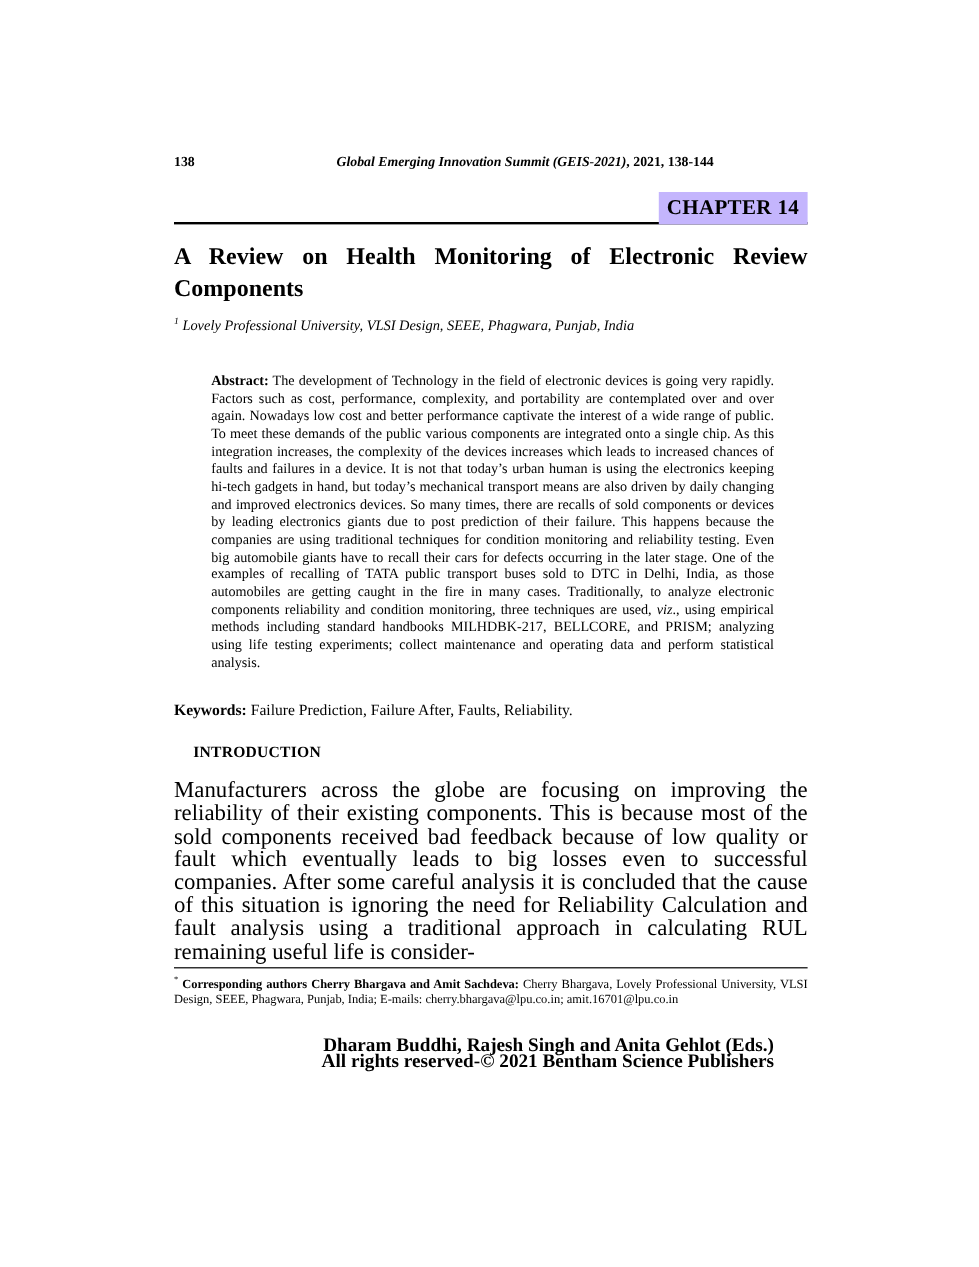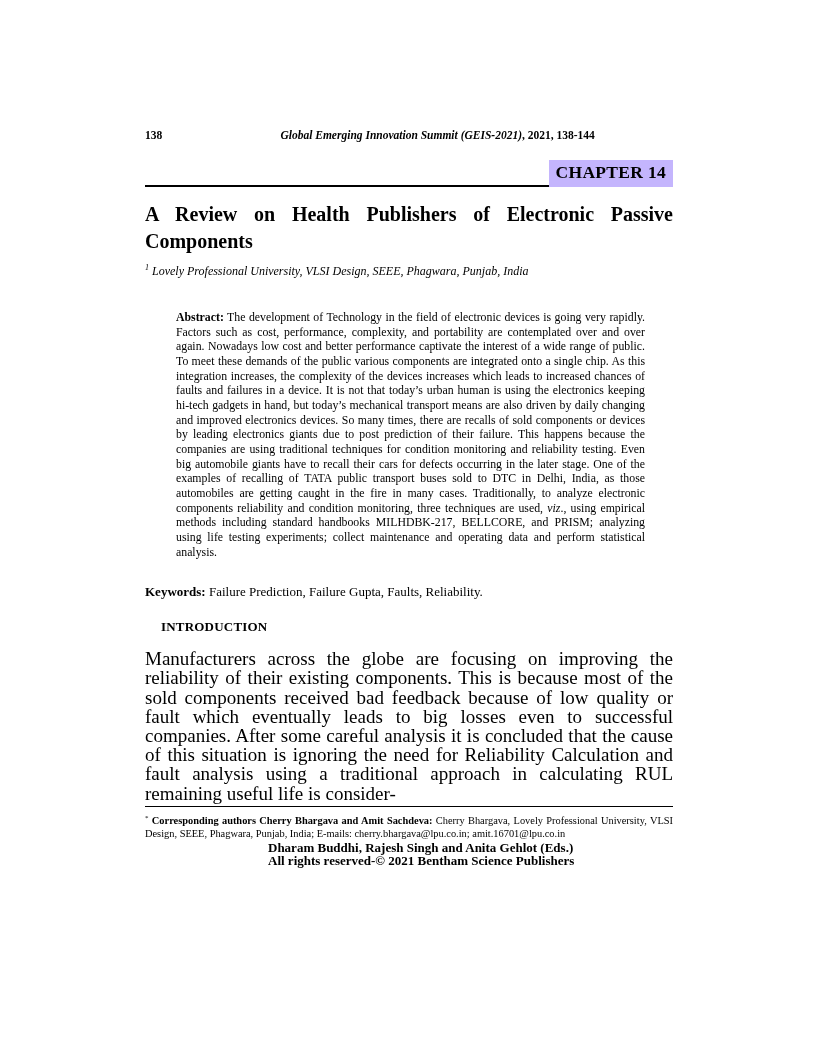--- a/index.html
+++ b/index.html
@@ -130,51 +130,51 @@
     font-size: 10.4px;
     line-height: 12.8px;
     text-align: justify;
     text-align-last: left;
   }
   .footnote sup {
     font-size: 7px;
     line-height: 0;
   }
   .publisher-block {
-    margin: 0 0 0 123px;
+    margin: 24px 0 0 123px;
     width: fit-content;
-    text-align: left;
-    font-size: 13px;
+    text-align: right;
+    font-size: 16px;
     font-weight: bold;
     line-height: 13.5px;
   }
 </style>
 </head>
 <body>
 
 <div class="page">
   <div class="content">
 
     <div class="running-header">
       <span class="page-number b">138</span>
       <span class="citation b"><span class="it">Global Emerging Innovation Summit (GEIS-2021)</span><span>, 2021, 138-144</span></span>
     </div>
 
     <div class="chapter-row">
       <span class="chapter-badge">CHAPTER 14</span>
     </div>
 
-    <h1 class="paper-title">A Review on Health Publishers of Electronic Passive Components</h1>
+    <h1 class="paper-title">A Review on Health Monitoring of Electronic Review Components</h1>
 
 
     <p class="affiliation"><sup>1</sup><span> Lovely Professional University, VLSI Design, SEEE, Phagwara, Punjab, India</span></p>
 
     <p class="abstract"><span class="b">Abstract:</span><span> The development of Technology in the field of electronic devices is going very rapidly. Factors such as cost, performance, complexity, and portability are contemplated over and over again. Nowadays low cost and better performance captivate the interest of a wide range of public. To meet these demands of the public various components are integrated onto a single chip. As this integration increases, the complexity of the devices increases which leads to increased chances of faults and failures in a device. It is not that today’s urban human is using the electronics keeping hi-tech gadgets in hand, but today’s mechanical transport means are also driven by daily changing and improved electronics devices. So many times, there are recalls of sold components or devices by leading electronics giants due to post prediction of their failure. This happens because the companies are using traditional techniques for condition monitoring and reliability testing. Even big automobile giants have to recall their cars for defects occurring in the later stage. One of the examples of recalling of TATA public transport buses sold to DTC in Delhi, India, as those automobiles are getting caught in the fire in many cases. Traditionally, to analyze electronic components reliability and condition monitoring, three techniques are used, </span><span class="it">viz</span><span>., using empirical methods including standard handbooks MILHDBK-217, BELLCORE, and PRISM; analyzing using life testing experiments; collect maintenance and operating data and perform statistical analysis.</span></p>
 
-    <p class="keywords"><span class="b">Keywords:</span><span> Failure Prediction, Failure Gupta, Faults, Reliability.</span></p>
+    <p class="keywords"><span class="b">Keywords:</span><span> Failure Prediction, Failure After, Faults, Reliability.</span></p>
 
     <h2 class="section-heading">INTRODUCTION</h2>
 
     <p class="body-para">Manufacturers across the globe are focusing on improving the reliability of their existing components. This is because most of the sold components received bad feedback because of low quality or fault which eventually leads to big losses even to successful companies. After some careful analysis it is concluded that the cause of this situation is ignoring the need for Reliability Calculation and fault analysis using  a  traditional approach in calculating RUL remaining useful life is consider-</p>
 
   </div>
 
   <div class="footer-block">
     <div class="footnote-rule"></div>
     <p class="footnote"><sup>*</sup> <span class="b">Corresponding authors Cherry Bhargava and Amit Sachdeva:</span><span> Cherry Bhargava, Lovely Professional University, VLSI Design, SEEE, Phagwara, Punjab, India; E-mails: cherry.bhargava@lpu.co.in; amit.16701@lpu.co.in</span></p>

